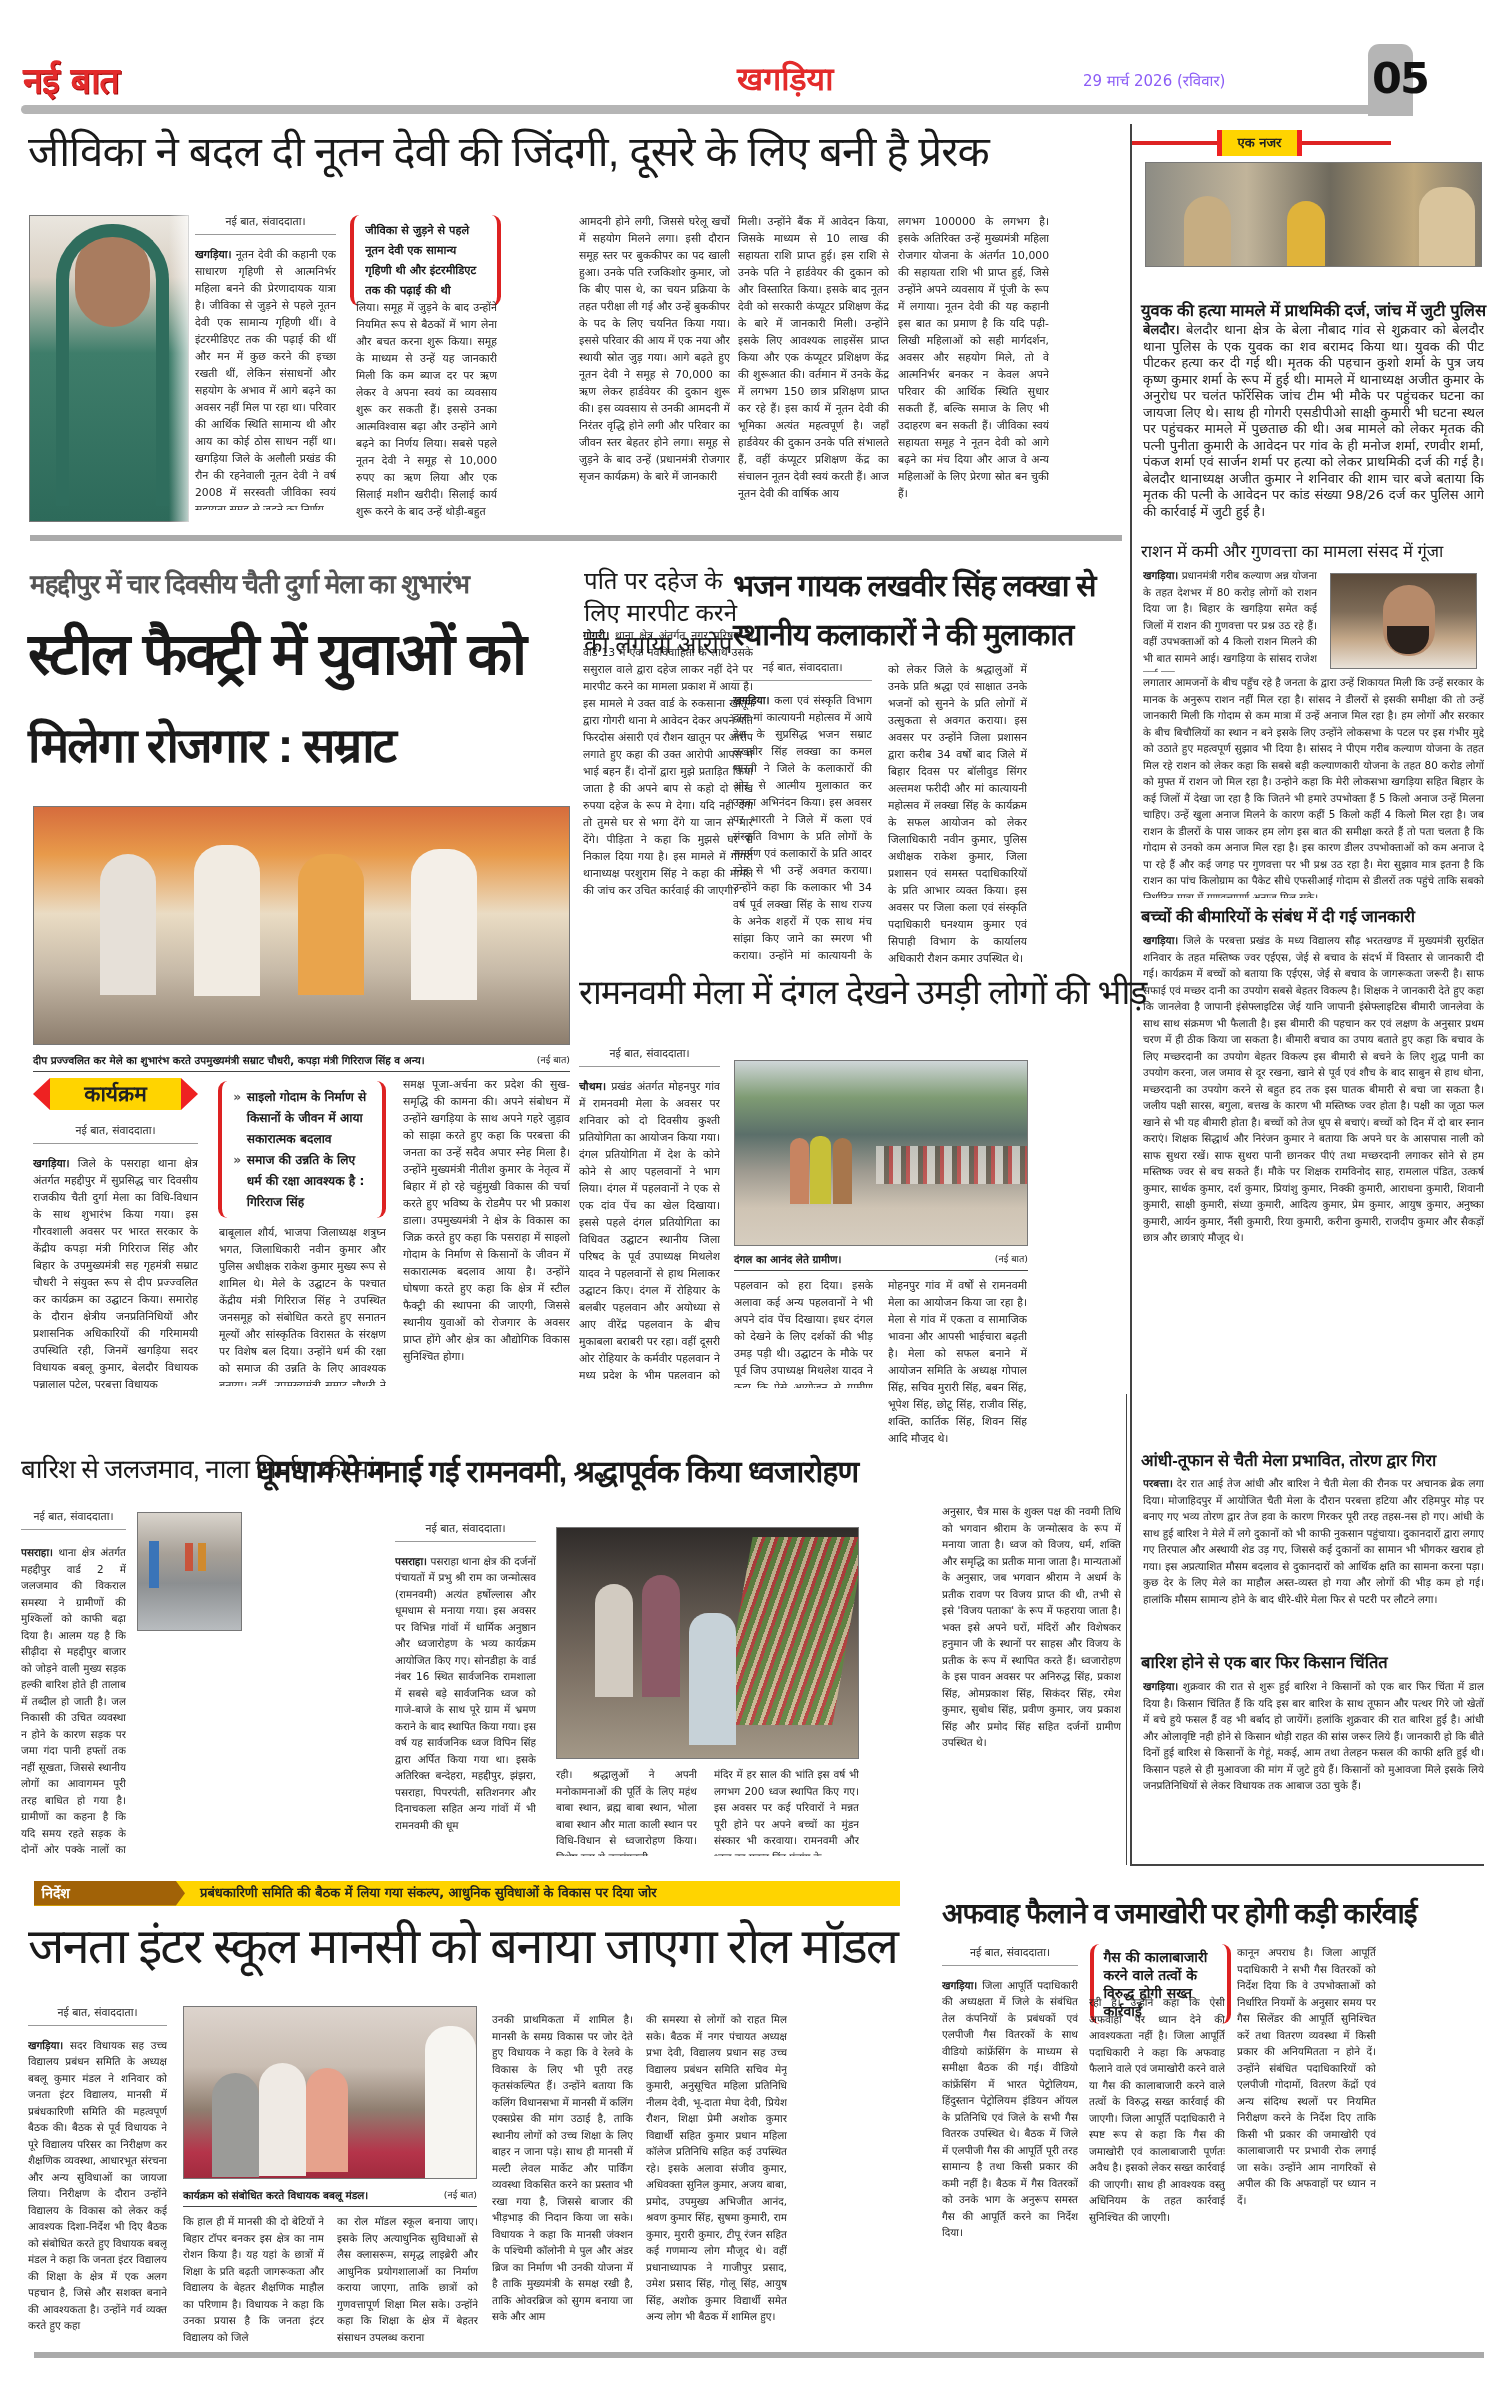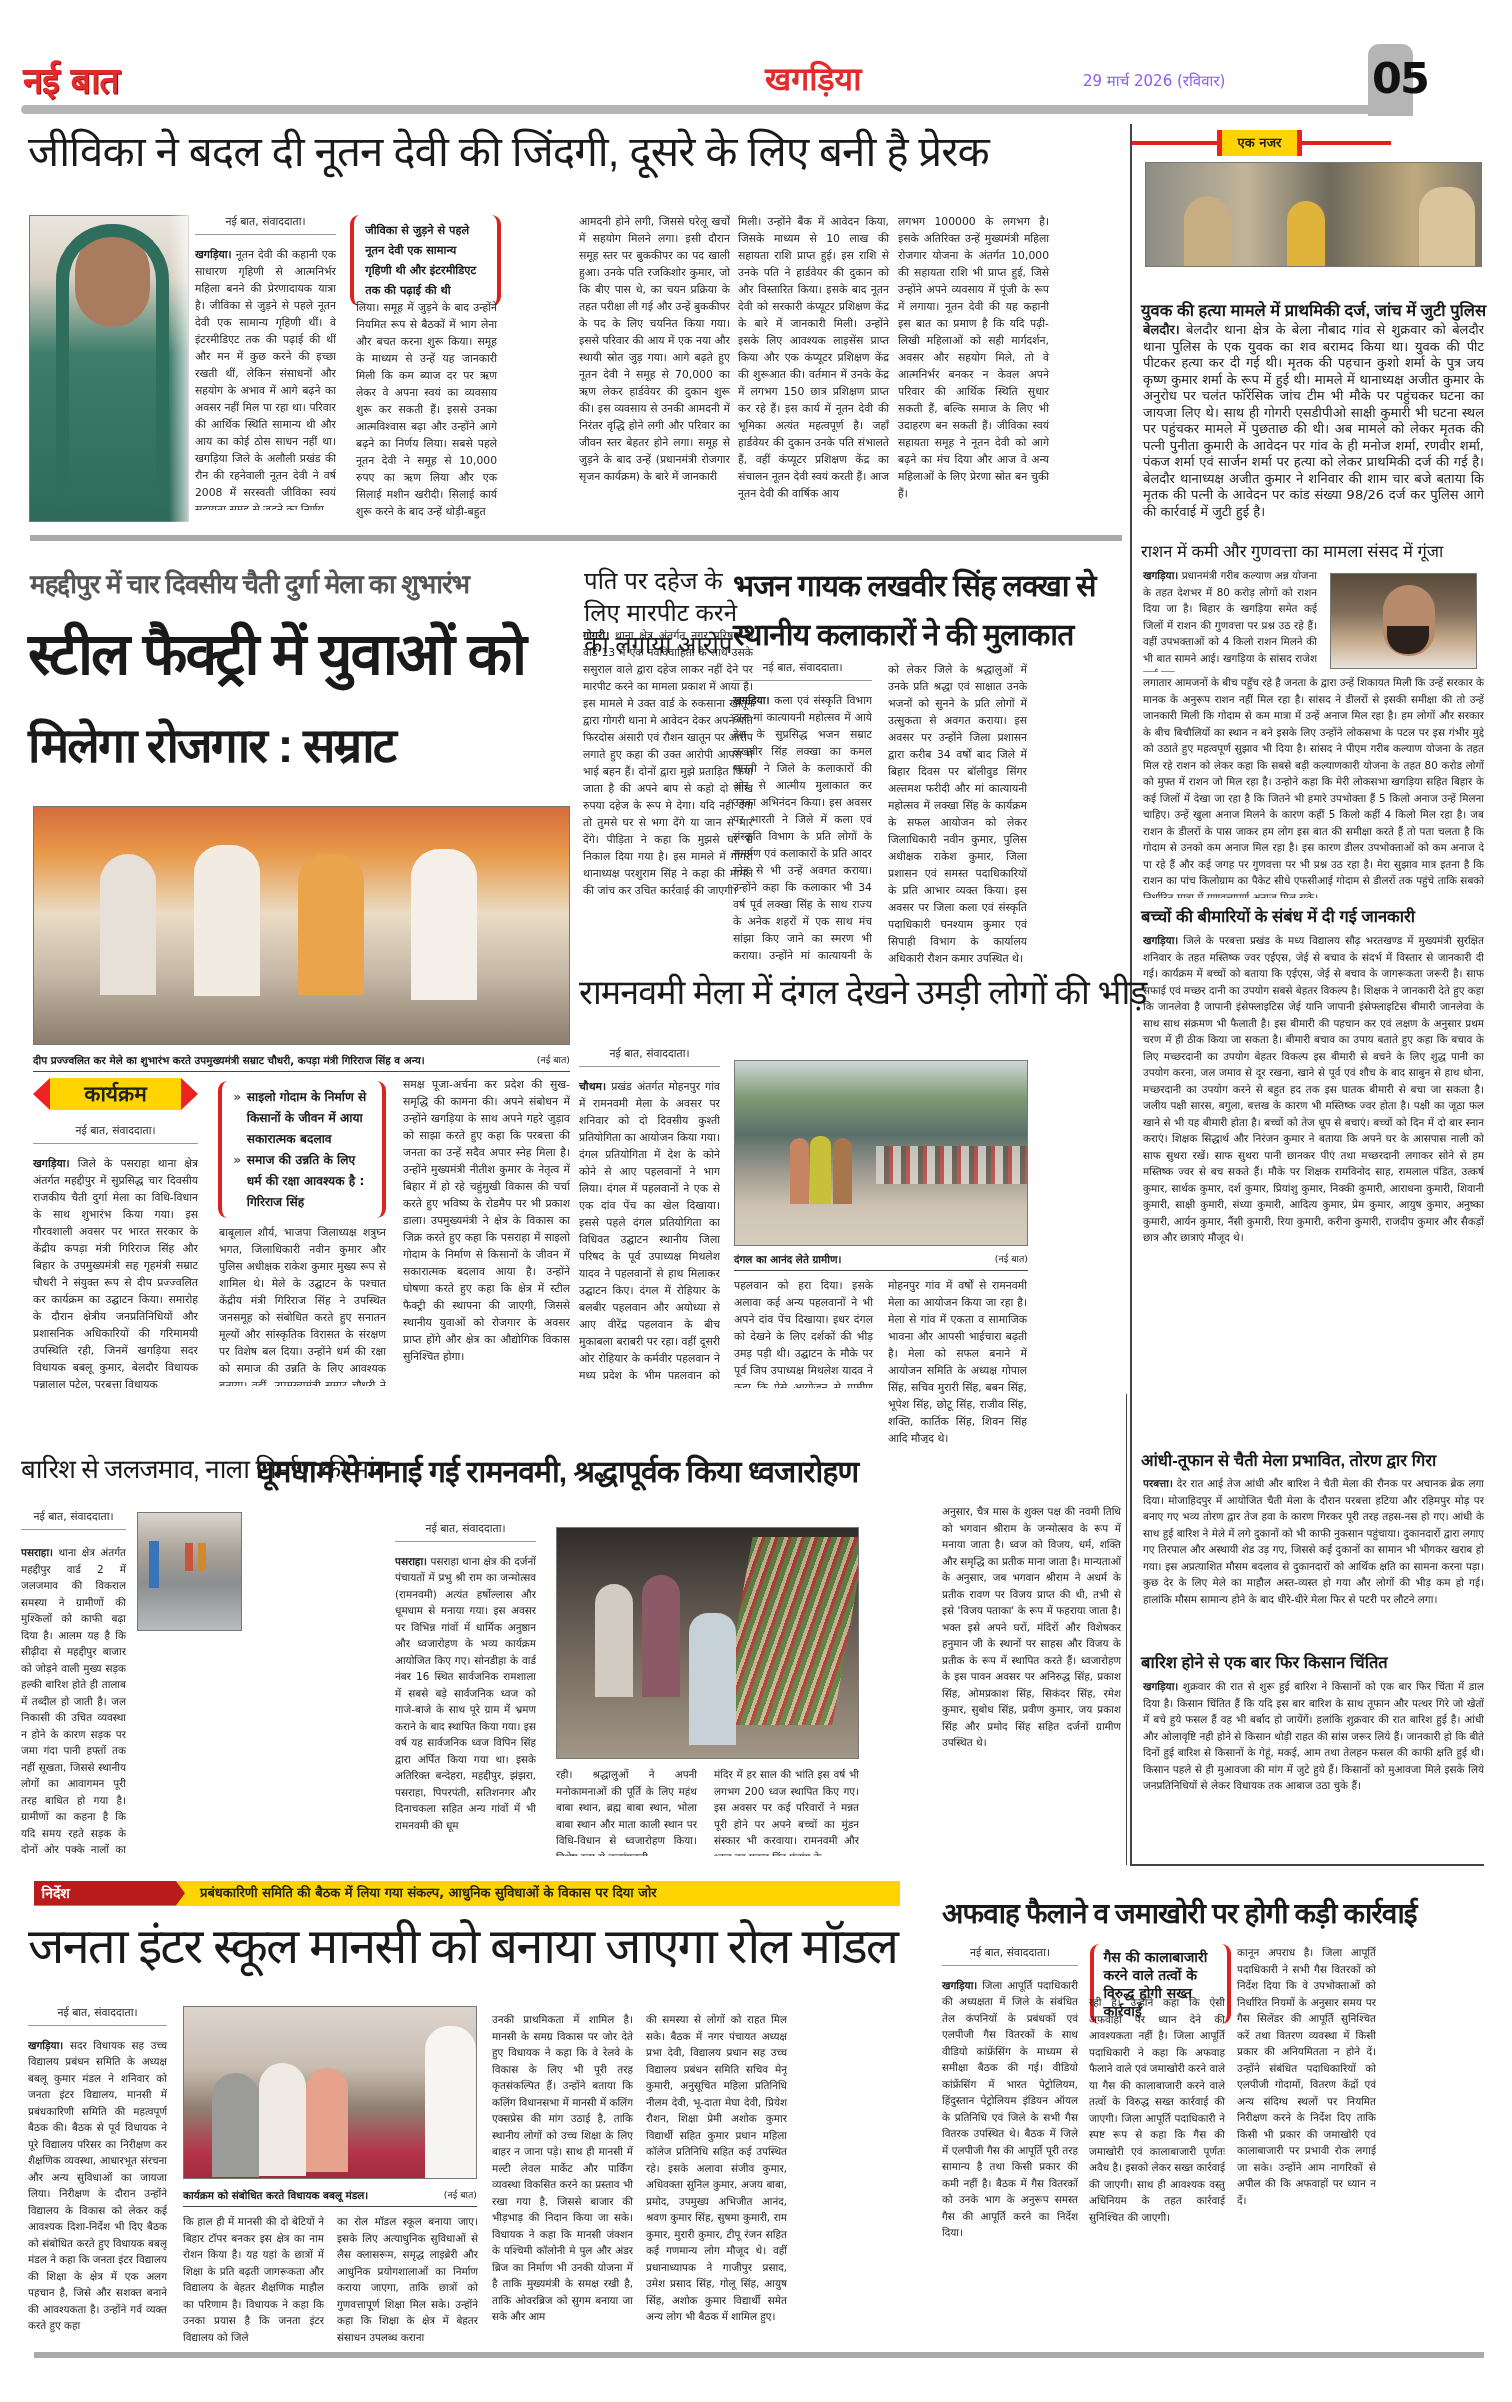--- a/index.html
+++ b/index.html
@@ -16,21 +16,21 @@
   .caption { position: absolute; font-size: 10.4px; font-weight: 700; border-bottom: 1.9px solid #444; padding-bottom: 3.8px; display: flex; justify-content: space-between; }
   .caption .credit { font-weight: 400; font-size: 9.4px; }
   .bracket-box { position: absolute; border-left: 4.7px solid #d22; border-right: 4.7px solid #d22; border-radius: 9.4px; padding: 5.6px 11.3px; font-weight: 700; font-size: 12.2px; line-height: 22.6px; }
   .tag-yellow { background: #ffd400; color: #222; font-weight: 800; text-align: center; }
 </style>
 </head>
 <body>
 
 <div class="abs" style="left:21px;top:0;width:1497px;height:122px;">
   <div class="abs" style="left:1.9px;top:55px;font-size:36px;font-weight:900;color:#e32b2b;text-shadow:0.9px 0.9px 0 #900;letter-spacing:-0.9px;">नई बात</div>
-  <div class="abs" style="left:716px;top:56px;font-size:32px;font-weight:900;color:#e32b2b;margin-left:28px;">खगड़िया</div>
+  <div class="abs" style="left:716px;top:56px;font-size:32px;font-weight:900;color:#e32b2b;">खगड़िया</div>
   <div class="abs" style="left:1062px;top:70px;font-size:15px;color:#8b5cf6;">29 मार्च 2026 (रविवार)</div>
   <div class="abs" style="left:1347px;top:44px;width:45px;height:72px;background:#b5b5b5;border-radius:11.3px 11.3px 0 0;"></div>
   <div class="abs" style="left:1351px;top:53px;font-size:43px;font-weight:900;color:#111;letter-spacing:-1.9px;">05</div>
   <div class="abs" style="left:0;top:105px;width:1392px;height:9.4px;background:#b5b5b5;border-radius:5.6px 0 0 5.6px;"></div>
 </div>
 
 <div class="abs hl" style="left:28px;top:121px;font-size:42px;font-weight:400;letter-spacing:-0.9px;">जीविका ने बदल दी नूतन देवी की जिंदगी, दूसरे के लिए बनी है प्रेरक</div>
 
 <div class="photo" style="left:29px;top:215px;width:160px;height:307px;background:linear-gradient(180deg,#eae6df 0%,#d8cfc2 20%,#3e7d6a 45%,#2d6a5a 100%);">
   <div style="position:absolute;left:45px;top:17px;width:75px;height:94px;border-radius:38px;background:#a97c5f;"></div>
@@ -213,21 +213,21 @@
   <div style="position:absolute;left:38px;top:56px;width:38px;height:113px;border-radius:19px 19px 0 0;background:#d2cbc1;"></div>
   <div style="position:absolute;left:85px;top:47px;width:38px;height:122px;border-radius:19px 19px 0 0;background:#8b5a66;"></div>
   <div style="position:absolute;left:132px;top:85px;width:47px;height:132px;border-radius:19px 19px 0 0;background:#c7d2d8;"></div>
 </div>
 <div class="abs body-text" style="left:556px;top:1766px;width:141px;height:90px;overflow:hidden;font-size:10.4px;line-height:16.5px;">रही। श्रद्धालुओं ने अपनी मनोकामनाओं की पूर्ति के लिए महंथ बाबा स्थान, ब्रह्म बाबा स्थान, भोला बाबा स्थान और माता काली स्थान पर विधि-विधान से ध्वजारोहण किया। विशेष रूप से बजरंगबली</div>
 <div class="abs body-text" style="left:714px;top:1766px;width:145px;height:90px;overflow:hidden;font-size:10.4px;line-height:16.5px;">मंदिर में हर साल की भांति इस वर्ष भी लगभग 200 ध्वज स्थापित किए गए। इस अवसर पर कई परिवारों ने मन्नत पूरी होने पर अपने बच्चों का मुंडन संस्कार भी करवाया। रामनवमी और ध्वज का महत्व हिंदू पंचांग के</div>
 <div class="abs body-text" style="left:942px;top:1503px;width:179px;height:354px;overflow:hidden;font-size:10.4px;line-height:16.5px;">अनुसार, चैत्र मास के शुक्ल पक्ष की नवमी तिथि को भगवान श्रीराम के जन्मोत्सव के रूप में मनाया जाता है। ध्वज को विजय, धर्म, शक्ति और समृद्धि का प्रतीक माना जाता है। मान्यताओं के अनुसार, जब भगवान श्रीराम ने अधर्म के प्रतीक रावण पर विजय प्राप्त की थी, तभी से इसे 'विजय पताका' के रूप में फहराया जाता है। भक्त इसे अपने घरों, मंदिरों और विशेषकर हनुमान जी के स्थानों पर साहस और विजय के प्रतीक के रूप में स्थापित करते हैं। ध्वजारोहण के इस पावन अवसर पर अनिरुद्ध सिंह, प्रकाश सिंह, ओमप्रकाश सिंह, सिकंदर सिंह, रमेश कुमार, सुबोध सिंह, प्रवीण कुमार, जय प्रकाश सिंह और प्रमोद सिंह सहित दर्जनों ग्रामीण उपस्थित थे।</div>
 <div class="vrule" style="left:1126px;top:1394px;height:471px;width:0.9px;"></div>
 
 <div class="abs" style="left:34px;top:1881px;width:866px;height:24.5px;background:#ffd400;">
-  <div style="position:absolute;left:0;top:0;width:151px;height:24.5px;background:#b91c1c;color:#fff;font-weight:800;font-size:14px;line-height:24.5px;padding-left:7.5px;clip-path:polygon(0 0,94% 0,100% 50%,94% 100%,0 100%);">निर्देश</div>
+  <div style="position:absolute;left:0;top:0;width:151px;height:24.5px;background:#a16207;color:#fff;font-weight:800;font-size:14px;line-height:24.5px;padding-left:7.5px;clip-path:polygon(0 0,94% 0,100% 50%,94% 100%,0 100%);">निर्देश</div>
   <div style="position:absolute;left:166px;top:0;height:24.5px;line-height:24.5px;font-size:13px;font-weight:800;color:#222;">प्रबंधकारिणी समिति की बैठक में लिया गया संकल्प, आधुनिक सुविधाओं के विकास पर दिया जोर</div>
 </div>
 <div class="abs hl" style="left:28px;top:1911px;font-size:49px;letter-spacing:-1.9px;">जनता इंटर स्कूल मानसी को बनाया जाएगा रोल मॉडल</div>
 
 <div class="abs" style="left:28px;top:2004px;width:139px;">
   <div class="byline">नई बात, संवाददाता।</div>
   <div class="body-text" style="height:311px;overflow:hidden;font-size:10.4px;line-height:16.5px;">
     <b>खगड़िया।</b>
     <span>सदर विधायक सह उच्च विद्यालय प्रबंधन समिति के अध्यक्ष बबलू कुमार मंडल ने शनिवार को जनता इंटर विद्यालय, मानसी में प्रबंधकारिणी समिति की महत्वपूर्ण बैठक की। बैठक से पूर्व विधायक ने पूरे विद्यालय परिसर का निरीक्षण कर शैक्षणिक व्यवस्था, आधारभूत संरचना और अन्य सुविधाओं का जायजा लिया। निरीक्षण के दौरान उन्होंने विद्यालय के विकास को लेकर कई आवश्यक दिशा-निर्देश भी दिए बैठक को संबोधित करते हुए विधायक बबलू मंडल ने कहा कि जनता इंटर विद्यालय की शिक्षा के क्षेत्र में एक अलग पहचान है, जिसे और सशक्त बनाने की आवश्यकता है। उन्होंने गर्व व्यक्त करते हुए कहा</span>
   </div>

